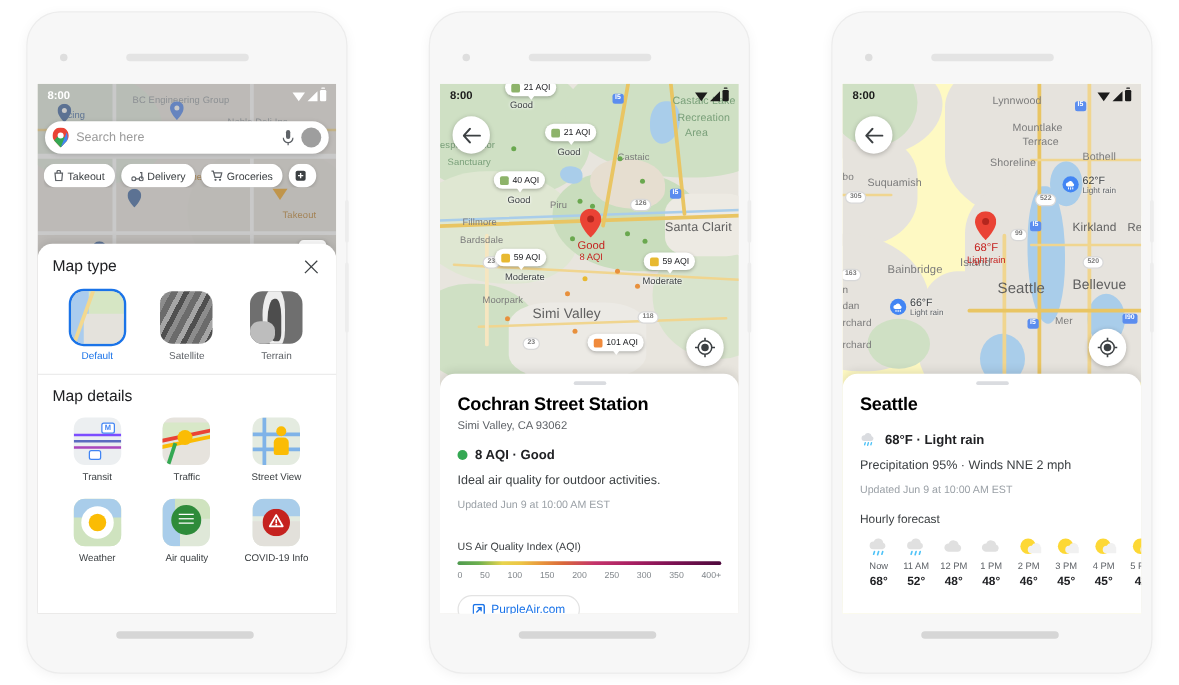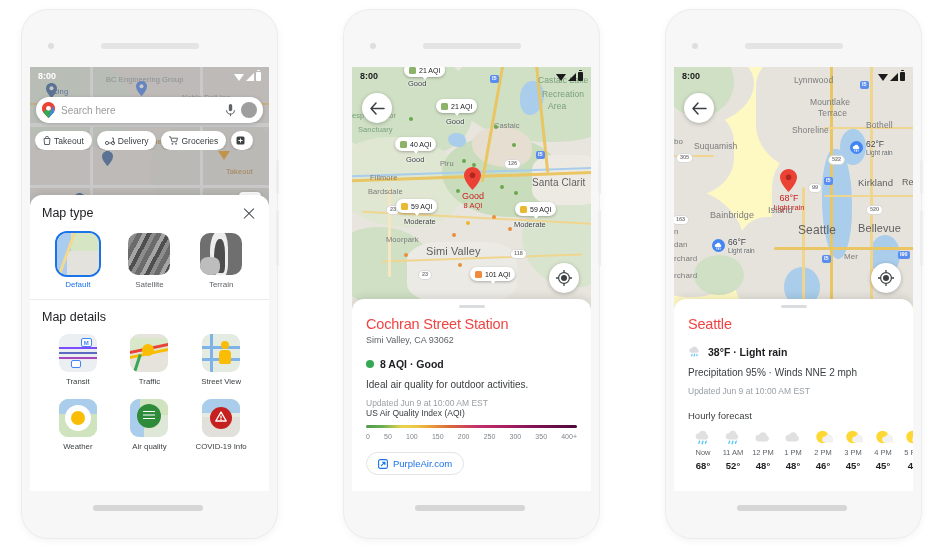--- a/index.html
+++ b/index.html
@@ -251,33 +251,33 @@
   .detail-label { font-size: 7.8px; color: #3c4043; line-height: 1.25; }
 
   
   .sheet-info {
     top: 232px; padding: 0 14px;
   }
   .grabber {
     width: 26px; height: 3px; border-radius: 2px;
     background: #dadce0; margin: 6px auto 8px;
   }
-  .place-title { font-size: 14.5px; color: #ef4444; font-weight: 400; letter-spacing: -.2px; }
+  .place-title { font-size: 14.5px; color: #000000; font-weight: 700; letter-spacing: -.2px; }
   .place-sub   { font-size: 9px; color: #5f6368; margin-top: 3px; }
 
   .metric-row {
     display: flex; align-items: center; gap: 6px;
     margin-top: 13px;
   }
   .aqi-dot { width: 8px; height: 8px; border-radius: 50%; background: #34a853; }
   .metric-text { font-size: 10.5px; color: #202124; font-weight: bold; }
   .desc-line { font-size: 10px; color: #3c4043; margin-top: 9px; }
   .updated-line { font-size: 8.5px; color: #9aa0a6; margin-top: 8px; }
 
-  .scale-title { font-size: 8.5px; color: #3c4043; margin-top: 0; }
+  .scale-title { font-size: 8.5px; color: #3c4043; margin-top: 24px; }
   .scale-bar {
     height: 3px; border-radius: 2px; margin-top: 7px;
     background: linear-gradient(to right,
       #4f9a4f 0%, #6cb04f 8%,
       #e8d44d 17%, #edc545 24%,
       #e8943c 32%, #d9683a 40%,
       #c4336b 52%, #a81f62 66%,
       #7b1152 82%, #4e0a3c 100%);
   }
   .scale-ticks {
@@ -890,21 +890,21 @@
 
       <div class="sheet sheet-info">
         <div class="grabber"></div>
         <div class="place-title">Seattle</div>
 
         <div class="metric-row">
           <svg width="14" height="13" viewBox="0 0 14 13">
             <path d="M3.4 7.8a2.3 2.3 0 01.3-4.6 3 3 0 015.7.7 2 2 0 01-.4 3.9z" fill="#dadce0"></path>
             <path d="M4.2 9.2l-.5 1.6M6.7 9.2l-.6 2M9.2 9.2l-.5 1.6" stroke="#4fc3f7" stroke-width="1.1" stroke-linecap="round"></path>
           </svg>
-          <span class="metric-text">38°F · Light rain</span>
+          <span class="metric-text">68°F · Light rain</span>
         </div>
 
         <div class="desc-line">Precipitation 95% · Winds NNE 2 mph</div>
         <div class="updated-line">Updated Jun 9 at 10:00 AM EST</div>
 
         <div class="forecast-title">Hourly forecast</div>
 
         <div class="forecast-row">
 
           <div class="fc-item">

